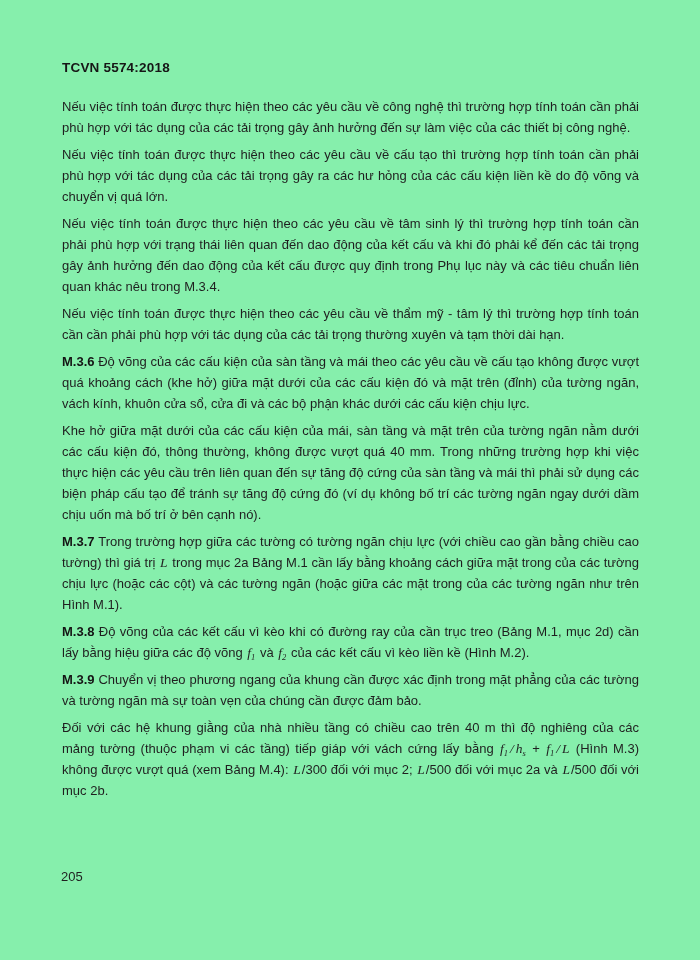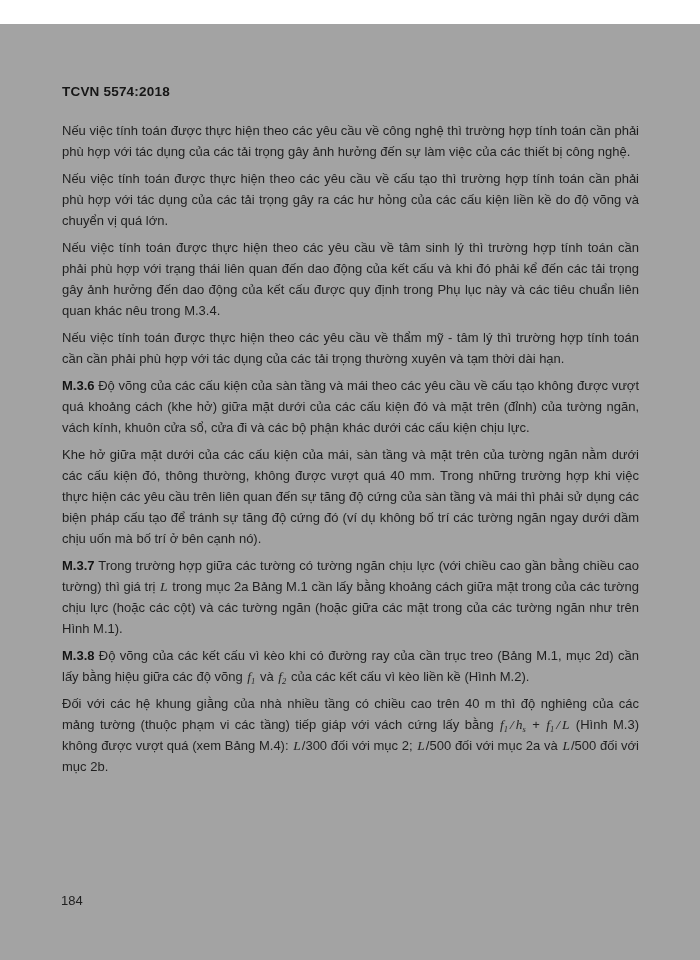--- a/index.html
+++ b/index.html
@@ -7,22 +7,21 @@
   body {
     background: #ffffff;
     font-family: "Liberation Sans", sans-serif;
     color: #1f1f1f;
     position: relative;
     overflow: hidden;
   }
   .page {
     position: absolute;
     inset: 0;
-    background: #a3a3a3;
-    margin-top: 24px;
+    background: #86efac;
   }
   .doc-header {
     position: absolute;
     left: 62px;
     top: 60px;
     font-size: 13.5px;
     font-weight: bold;
     letter-spacing: 0.2px;
     color: #161616;
   }
@@ -65,17 +64,18 @@
 
   <div class="doc-body">
       <p class="para"><span>Nếu việc tính toán được thực hiện theo các yêu cầu về công nghệ thì trường hợp tính toán cần phải phù hợp với tác dụng của các tải trọng gây ảnh hưởng đến sự làm việc của các thiết bị công nghệ.</span></p>
       <p class="para"><span>Nếu việc tính toán được thực hiện theo các yêu cầu về cấu tạo thì trường hợp tính toán cần phải phù hợp với tác dụng của các tải trọng gây ra các hư hỏng của các cấu kiện liền kề do độ võng và chuyển vị quá lớn.</span></p>
       <p class="para"><span>Nếu việc tính toán được thực hiện theo các yêu cầu về tâm sinh lý thì trường hợp tính toán cần phải phù hợp với trạng thái liên quan đến dao động của kết cấu và khi đó phải kể đến các tải trọng gây ảnh hưởng đến dao động của kết cấu được quy định trong Phụ lục này và các tiêu chuẩn liên quan khác nêu trong M.3.4.</span></p>
       <p class="para"><span>Nếu việc tính toán được thực hiện theo các yêu cầu về thẩm mỹ - tâm lý thì trường hợp tính toán cần cần phải phù hợp với tác dụng của các tải trọng thường xuyên và tạm thời dài hạn.</span></p>
       <p class="para"><b>M.3.6</b><span> Độ võng của các cấu kiện của sàn tầng và mái theo các yêu cầu về cấu tạo không được vượt quá khoảng cách (khe hở) giữa mặt dưới của các cấu kiện đó và mặt trên (đỉnh) của tường ngăn, vách kính, khuôn cửa sổ, cửa đi và các bộ phận khác dưới các cấu kiện chịu lực.</span></p>
       <p class="para"><span>Khe hở giữa mặt dưới của các cấu kiện của mái, sàn tầng và mặt trên của tường ngăn nằm dưới các cấu kiện đó, thông thường, không được vượt quá 40 mm. Trong những trường hợp khi việc thực hiện các yêu cầu trên liên quan đến sự tăng độ cứng của sàn tầng và mái thì phải sử dụng các biện pháp cấu tạo để tránh sự tăng độ cứng đó (ví dụ không bố trí các tường ngăn ngay dưới dầm chịu uốn mà bố trí ở bên cạnh nó).</span></p>
       <p class="para"><b>M.3.7</b><span> Trong trường hợp giữa các tường có tường ngăn chịu lực (với chiều cao gần bằng chiều cao tường) thì giá trị </span><i class="mvar">L</i><span> trong mục 2a Bảng M.1 cần lấy bằng khoảng cách giữa mặt trong của các tường chịu lực (hoặc các cột) và các tường ngăn (hoặc giữa các mặt trong của các tường ngăn như trên Hình M.1).</span></p>
       <p class="para"><b>M.3.8</b><span> Độ võng của các kết cấu vì kèo khi có đường ray của cần trục treo (Bảng M.1, mục 2d) cần lấy bằng hiệu giữa các độ võng </span><i class="mvar">f<sub>1</sub></i><span> và </span><i class="mvar">f<sub>2</sub></i><span> của các kết cấu vì kèo liền kề (Hình M.2).</span></p>
+      <p class="para"><b>M.3.9</b><span> Chuyển vị theo phương ngang của khung cần được xác định trong mặt phẳng của các tường và tường ngăn mà sự toàn vẹn của chúng cần được đảm bảo.</span></p>
       <p class="para"><span>Đối với các hệ khung giằng của nhà nhiều tầng có chiều cao trên 40 m thì độ nghiêng của các mảng tường (thuộc phạm vi các tầng) tiếp giáp với vách cứng lấy bằng </span><i class="mvar">f<sub>1</sub></i><i class="mvar">/</i><i class="mvar">h<sub>s</sub></i><span> + </span><i class="mvar">f<sub>1</sub></i><i class="mvar">/</i><i class="mvar">L</i><span> (Hình M.3) không được vượt quá (xem Bảng M.4): </span><i class="mvar">L</i><span>/300 đối với mục 2; </span><i class="mvar">L</i><span>/500 đối với mục 2a và </span><i class="mvar">L</i><span>/500 đối với mục 2b.</span></p>
     </div>
 
-  <div class="page-number">184</div>
+  <div class="page-number">205</div>
 </div>
 
 </body></html>

